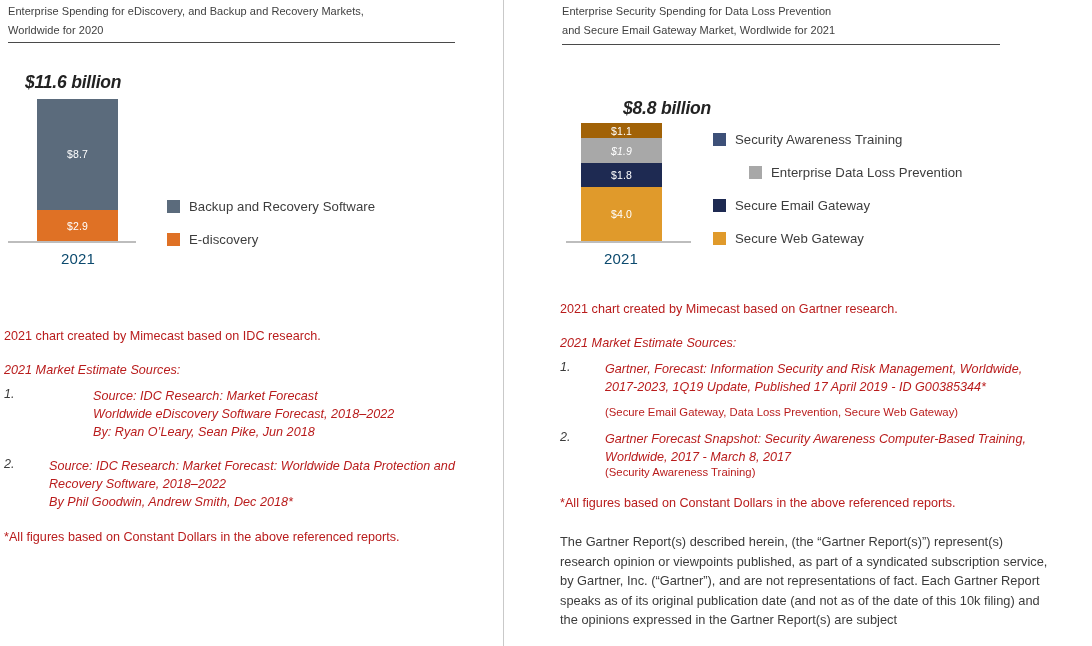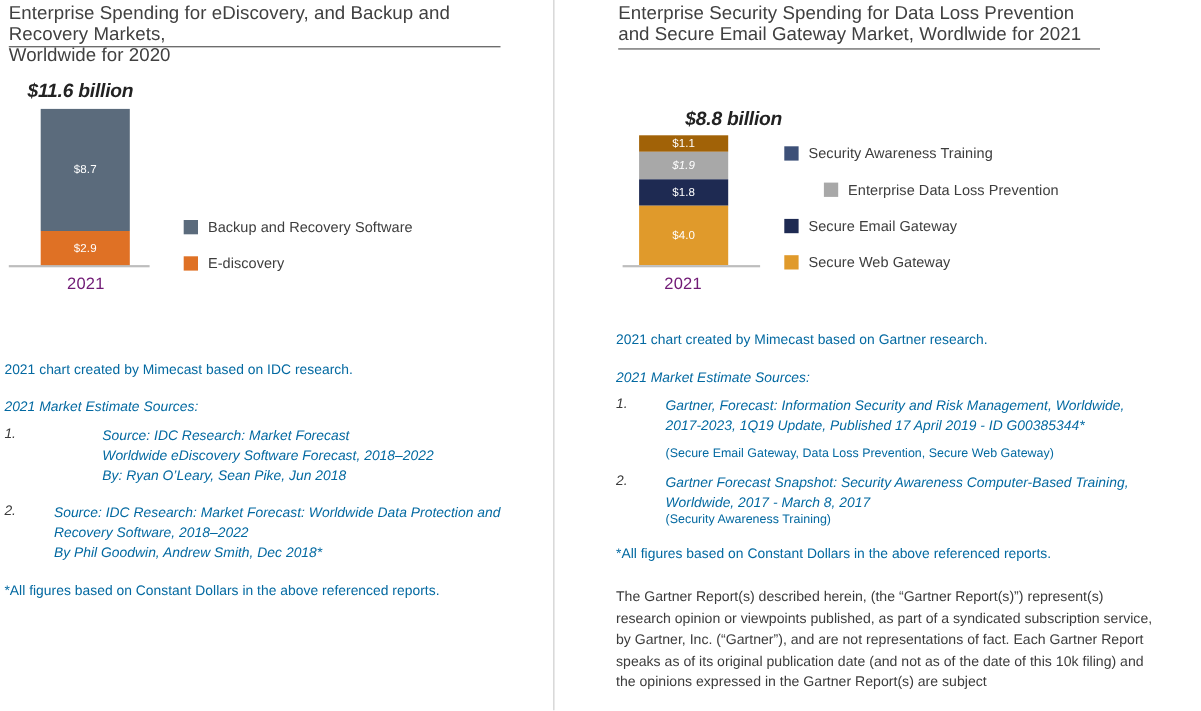--- a/index.html
+++ b/index.html
@@ -28,21 +28,21 @@
     background: #c9c9c9;
   }
 
   .col { position: absolute; top: 0; }
   .col-left  { left: 0px;   width: 500px; }
   .col-right { left: 555px; width: 520px; }
 
   
   .heading {
     position: absolute;
-    font-size: 17px;
+    font-size: 11px;
     line-height: 19px;
     color: #404040;
     letter-spacing: 0.05px;
     white-space: pre-line;
   }
   .rule {
     position: absolute;
     height: 1px;
     background: #4a4a4a;
   }
@@ -73,21 +73,21 @@
     overflow: hidden;
   }
   .axis {
     position: absolute;
     height: 2px;
     background: #bdbdbd;
   }
   .axis-label {
     position: absolute;
     font-size: 15px;
-    color: #701a75;
+    color: #0c4a6e;
     text-align: center;
     letter-spacing: 0.2px;
   }
 
   .legend { position: absolute; }
   .legend-row {
     position: absolute;
     display: flex;
     align-items: center;
     white-space: nowrap;
@@ -103,21 +103,21 @@
     font-size: 13.2px;
     color: #3d3d3d;
     letter-spacing: 0.05px;
   }
 
   
   .fn {
     position: absolute;
     font-size: 12.6px;
     line-height: 18px;
-    color: #0369a1;
+    color: #b91c1c;
     letter-spacing: 0.02px;
     white-space: pre-line;
   }
   .fn.it { font-style: italic; }
   .fn.small { font-size: 11.3px; }
   .fn-num {
     position: absolute;
     font-size: 12.6px;
     font-style: italic;
     color: #3b3b3b;

